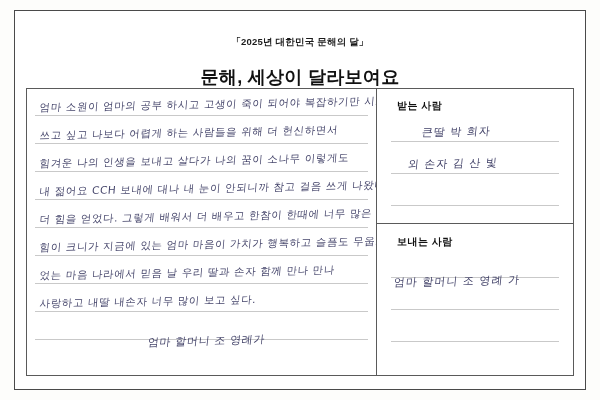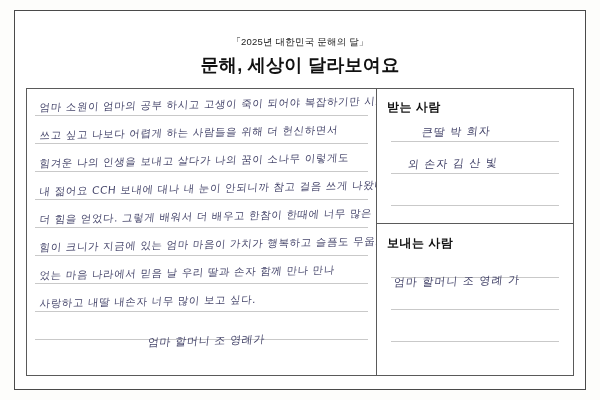--- a/index.html
+++ b/index.html
@@ -34,22 +34,22 @@
     position: absolute;
     left: 14px;
     top: 36px;
     width: 572px;
     text-align: center;
   }
   .header-kicker {
     font-size: 9.5px;
     color: #1b1b1b;
     letter-spacing: 0.2px;
-    margin-bottom: 4px;
-    font-weight: 400;
+    margin-bottom: 16px;
+    font-weight: 700;
   }
   .header-title {
     font-size: 18px;
     font-weight: 700;
     color: #111111;
     letter-spacing: 0.3px;
   }
   
   .inner-frame {
     position: absolute;
@@ -111,22 +111,22 @@
     width: 197px;
     height: 286px;
   }
   .panel-block {
     position: absolute;
     left: 0;
     width: 197px;
   }
   .panel-label {
     position: absolute;
-    left: 10px;
-    font-size: 12px;
+    left: 20px;
+    font-size: 10px;
     font-weight: 700;
     color: #111111;
     letter-spacing: 0.5px;
   }
   .panel-rule {
     position: absolute;
     left: 14px;
     width: 168px;
     height: 1px;
     background: #c9c9c9;

